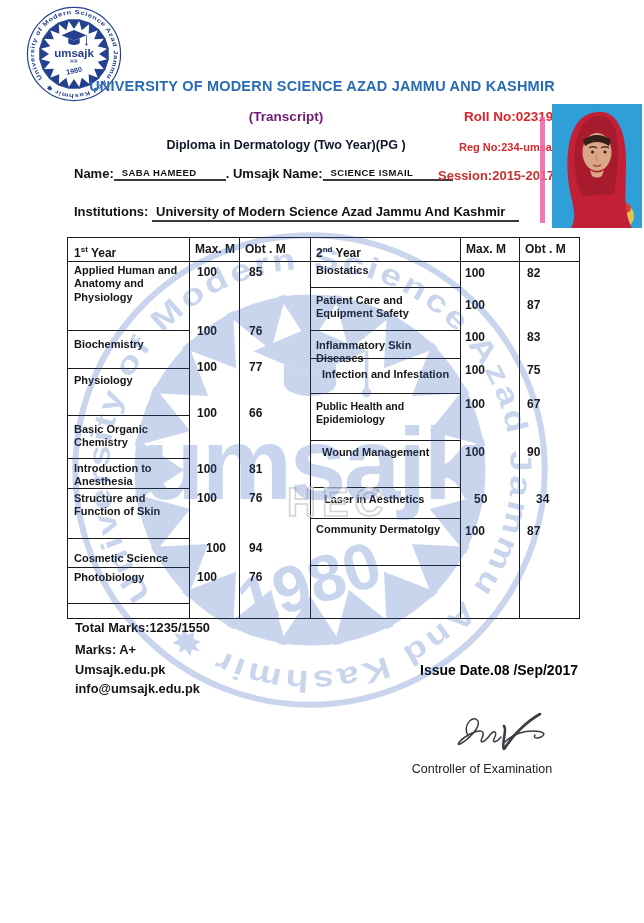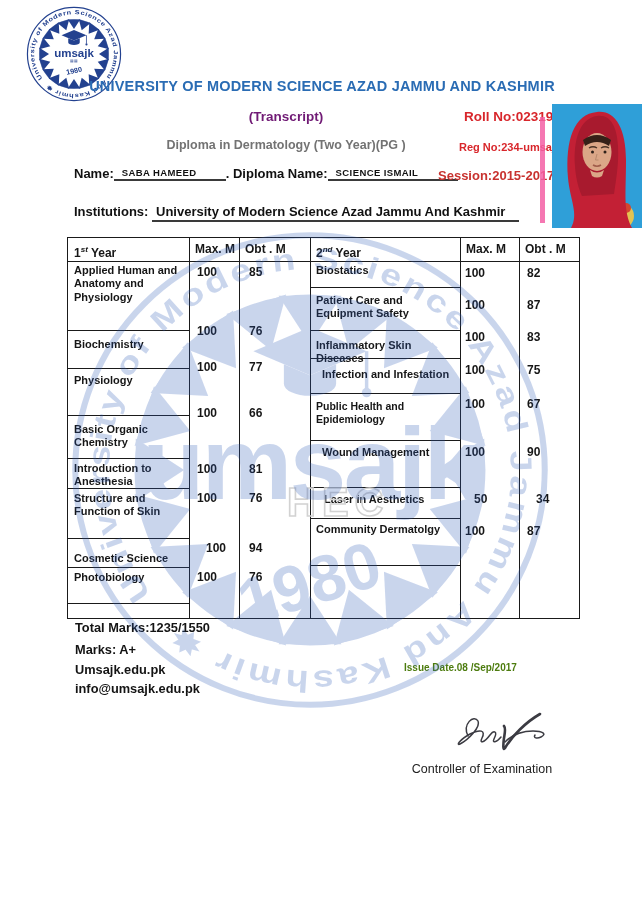--- a/index.html
+++ b/index.html
@@ -10,21 +10,21 @@
   }
 
   
   .logo{position:absolute;left:26px;top:6px;width:96px;height:96px;}
   .uni-title{position:absolute;left:30px;right:30px;top:78px;text-align:center;
     font-size:14.5px;font-weight:700;color:#2a6cb4;letter-spacing:.2px;}
   .transcript{position:absolute;left:0;width:572px;top:109px;text-align:center;
     font-size:13.5px;font-weight:700;color:#701a75;}
   .rollno{position:absolute;left:464px;top:109px;font-size:13.5px;font-weight:700;color:#d8262b;}
   .program{position:absolute;left:0;width:572px;top:138px;text-align:center;
-    font-size:12.5px;font-weight:700;color:#737373;}
+    font-size:12.5px;font-weight:700;color:#0f172a;}
   .regno{position:absolute;left:459px;top:141px;font-size:11px;font-weight:700;color:#d8262b;}
 
   .name-row{position:absolute;left:74px;top:166px;display:flex;align-items:flex-end;
     font-size:13px;font-weight:700;color:#111;}
   .uline{border-bottom:2px solid #3a3a3a;font-size:9.5px;font-weight:700;
     letter-spacing:.4px;padding:0 0 1px 8px;}
   .uline.w1{width:104px;}
   .uline.w2{width:122px;}
   .session{position:absolute;left:438px;top:168px;font-size:13px;font-weight:700;color:#c8322f;}
 
@@ -44,21 +44,21 @@
     z-index:4;pointer-events:none;}
 
   
   .ttable{position:absolute;left:67px;top:237px;width:511px;height:380px;
     border:1.6px solid #1a1a1a;box-sizing:content-box;background:transparent;z-index:2;}
   .vl{position:absolute;top:0;bottom:0;width:0;border-left:1.5px solid #1a1a1a;}
   .v1{left:121px}.v2{left:171px}.v3{left:242px}.v4{left:392px}.v5{left:451px}
   .hbar{position:absolute;left:0;right:0;top:23px;border-top:1.5px solid #1a1a1a;}
   .th{position:absolute;top:0;height:23px;line-height:23px;font-size:12px;
     font-weight:700;padding-left:6px;box-sizing:border-box;white-space:nowrap;}
-  .th sup{font-size:8px;font-style:italic;}
+  .th sup{font-size:8px;}
   .h1{left:0;width:121px}.h2{left:121px;width:50px}.h3{left:171px;width:71px}
   .h4{left:242px;width:150px}.h5{left:392px;width:59px}.h6{left:451px;width:60px}
 
   .lc,.rc{position:absolute;box-sizing:border-box;border-bottom:1.5px solid #1a1a1a;
     padding:3px 5px 0 6px;font-size:11px;font-weight:600;line-height:1.22;color:#161616;}
   .lc{left:0;width:121px;}
   .rc{left:242px;width:150px;}
   .L0{top:23px;height:70px}
   .L1{top:93px;height:38px;padding-top:7px}
   .L2{top:131px;height:47px;padding-top:5px}
@@ -80,21 +80,21 @@
   .xlm{left:129px}.xlo{left:181px}.xrm{left:397px}.xro{left:459px}
   .tl0{top:27px}.tl1{top:86px}.tl2{top:122px}.tl3{top:168px}
   .tl4{top:224px}.tl5{top:253px}.tl6{top:303px}.tl7{top:332px}
   .tr0{top:28px}.tr1{top:60px}.tr2{top:92px}.tr3{top:125px}
   .tr4{top:159px}.tr5{top:207px}.tr6{top:254px}.tr7{top:286px}
   .ind{margin-left:9px}
 
   
   .f-line{position:absolute;left:75px;font-size:12.8px;font-weight:600;color:#141414;}
   .f-total{top:620px}.f-grade{top:642px}.f-site{top:662px}.f-mail{top:681px}
-  .f-issue{position:absolute;left:404px;top:662px;font-size:10px;font-weight:600;color:#4d7c0f;}
+  .f-issue{position:absolute;left:420px;top:662px;font-size:14px;font-weight:600;color:#000000;}
   .sig{position:absolute;left:448px;top:708px;width:112px;height:50px;}
   .controller{position:absolute;left:391px;top:762px;width:182px;text-align:center;
     font-size:12.5px;font-weight:500;color:#222;}
 </style>
 </head>
 <body>
 
 <svg width="0" height="0" style="position:absolute" aria-hidden="true">
   <defs>
     <path id="tcirc" d="M 100,17 a 83,83 0 1 1 -0.02,0" fill="none"></path>
@@ -165,21 +165,21 @@
 
   <div class="uni-title">UNIVERSITY OF MODERN SCIENCE AZAD JAMMU AND KASHMIR</div>
   <div class="transcript">(Transcript)</div>
   <div class="rollno">Roll No:02319</div>
   <div class="program">Diploma in Dermatology (Two Year)(PG )</div>
   <div class="regno">Reg No:234-umsajk</div>
 
   <div class="name-row">
     <span>Name:</span>
     <span class="uline w1">SABA HAMEED</span>
-    <span>. Diploma Name:</span>
+    <span>. Umsajk Name:</span>
     <span class="uline w2">SCIENCE ISMAIL</span>
   </div>
   <div class="session">Session:2015-2017</div>
 
   <div class="inst-row">
     <span>Institutions:</span>
     <span class="uline2">University of Modern Science Azad Jammu And Kashmir</span>
   </div>
 
   <div class="pink-strip"></div>

